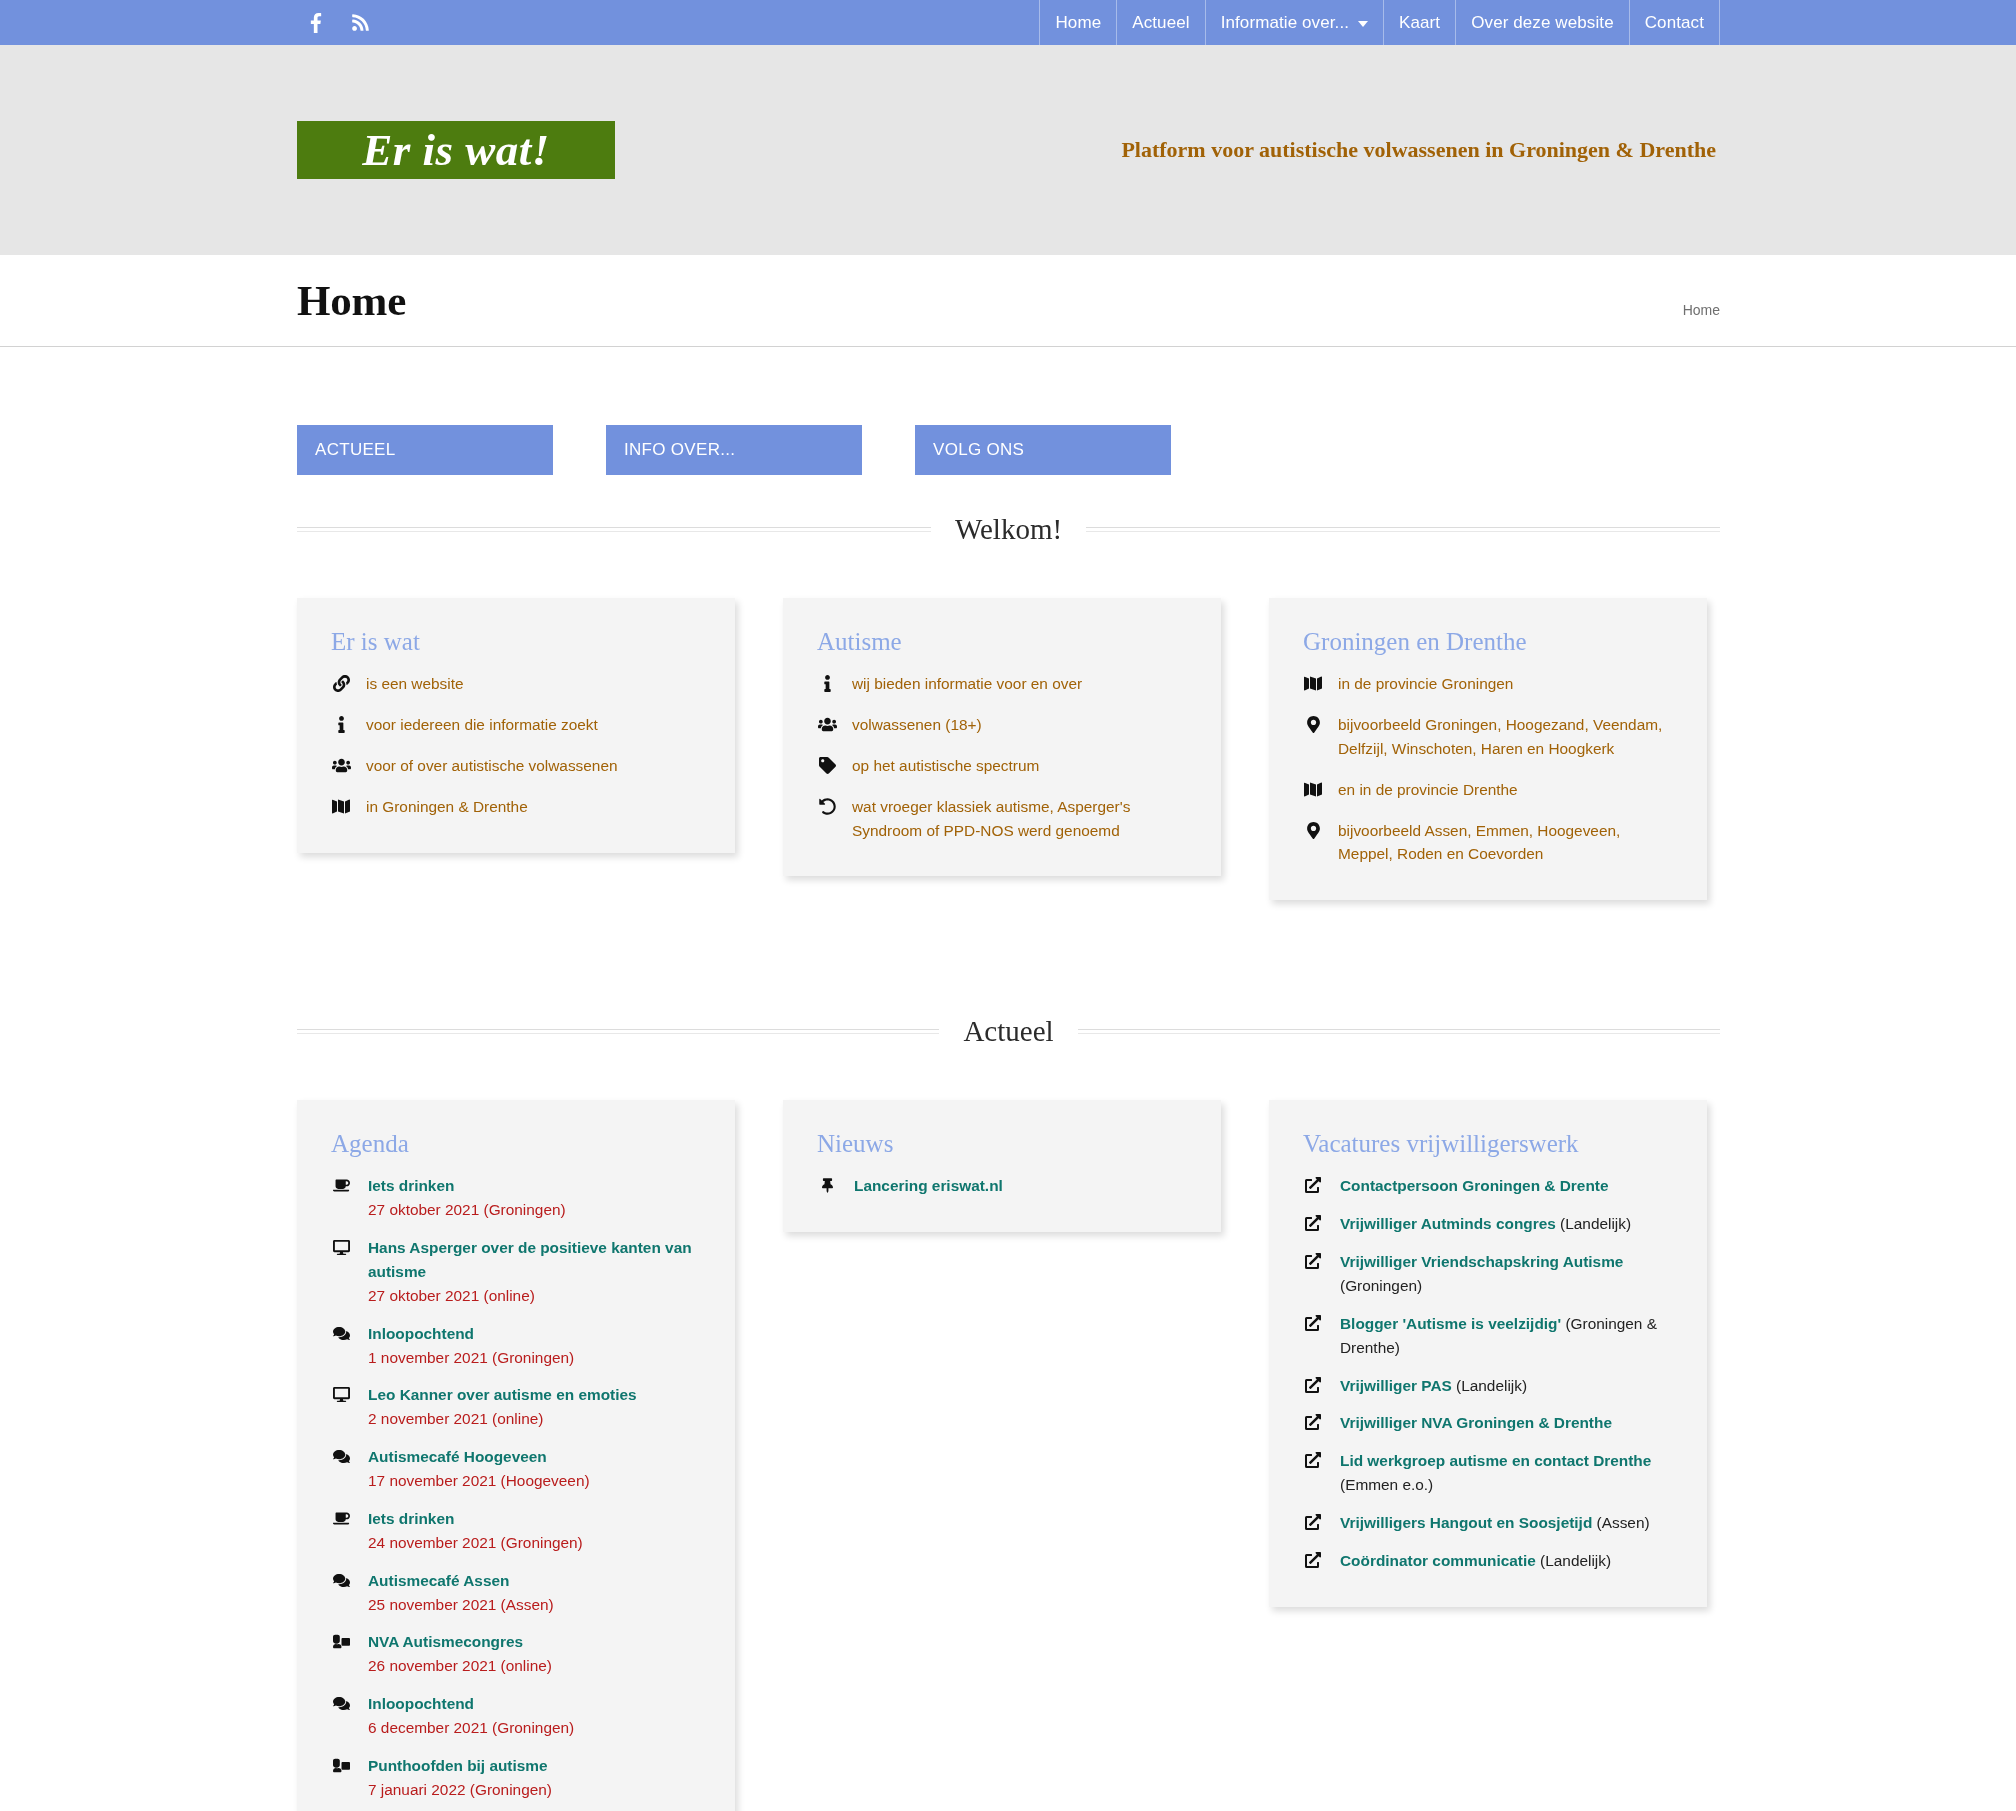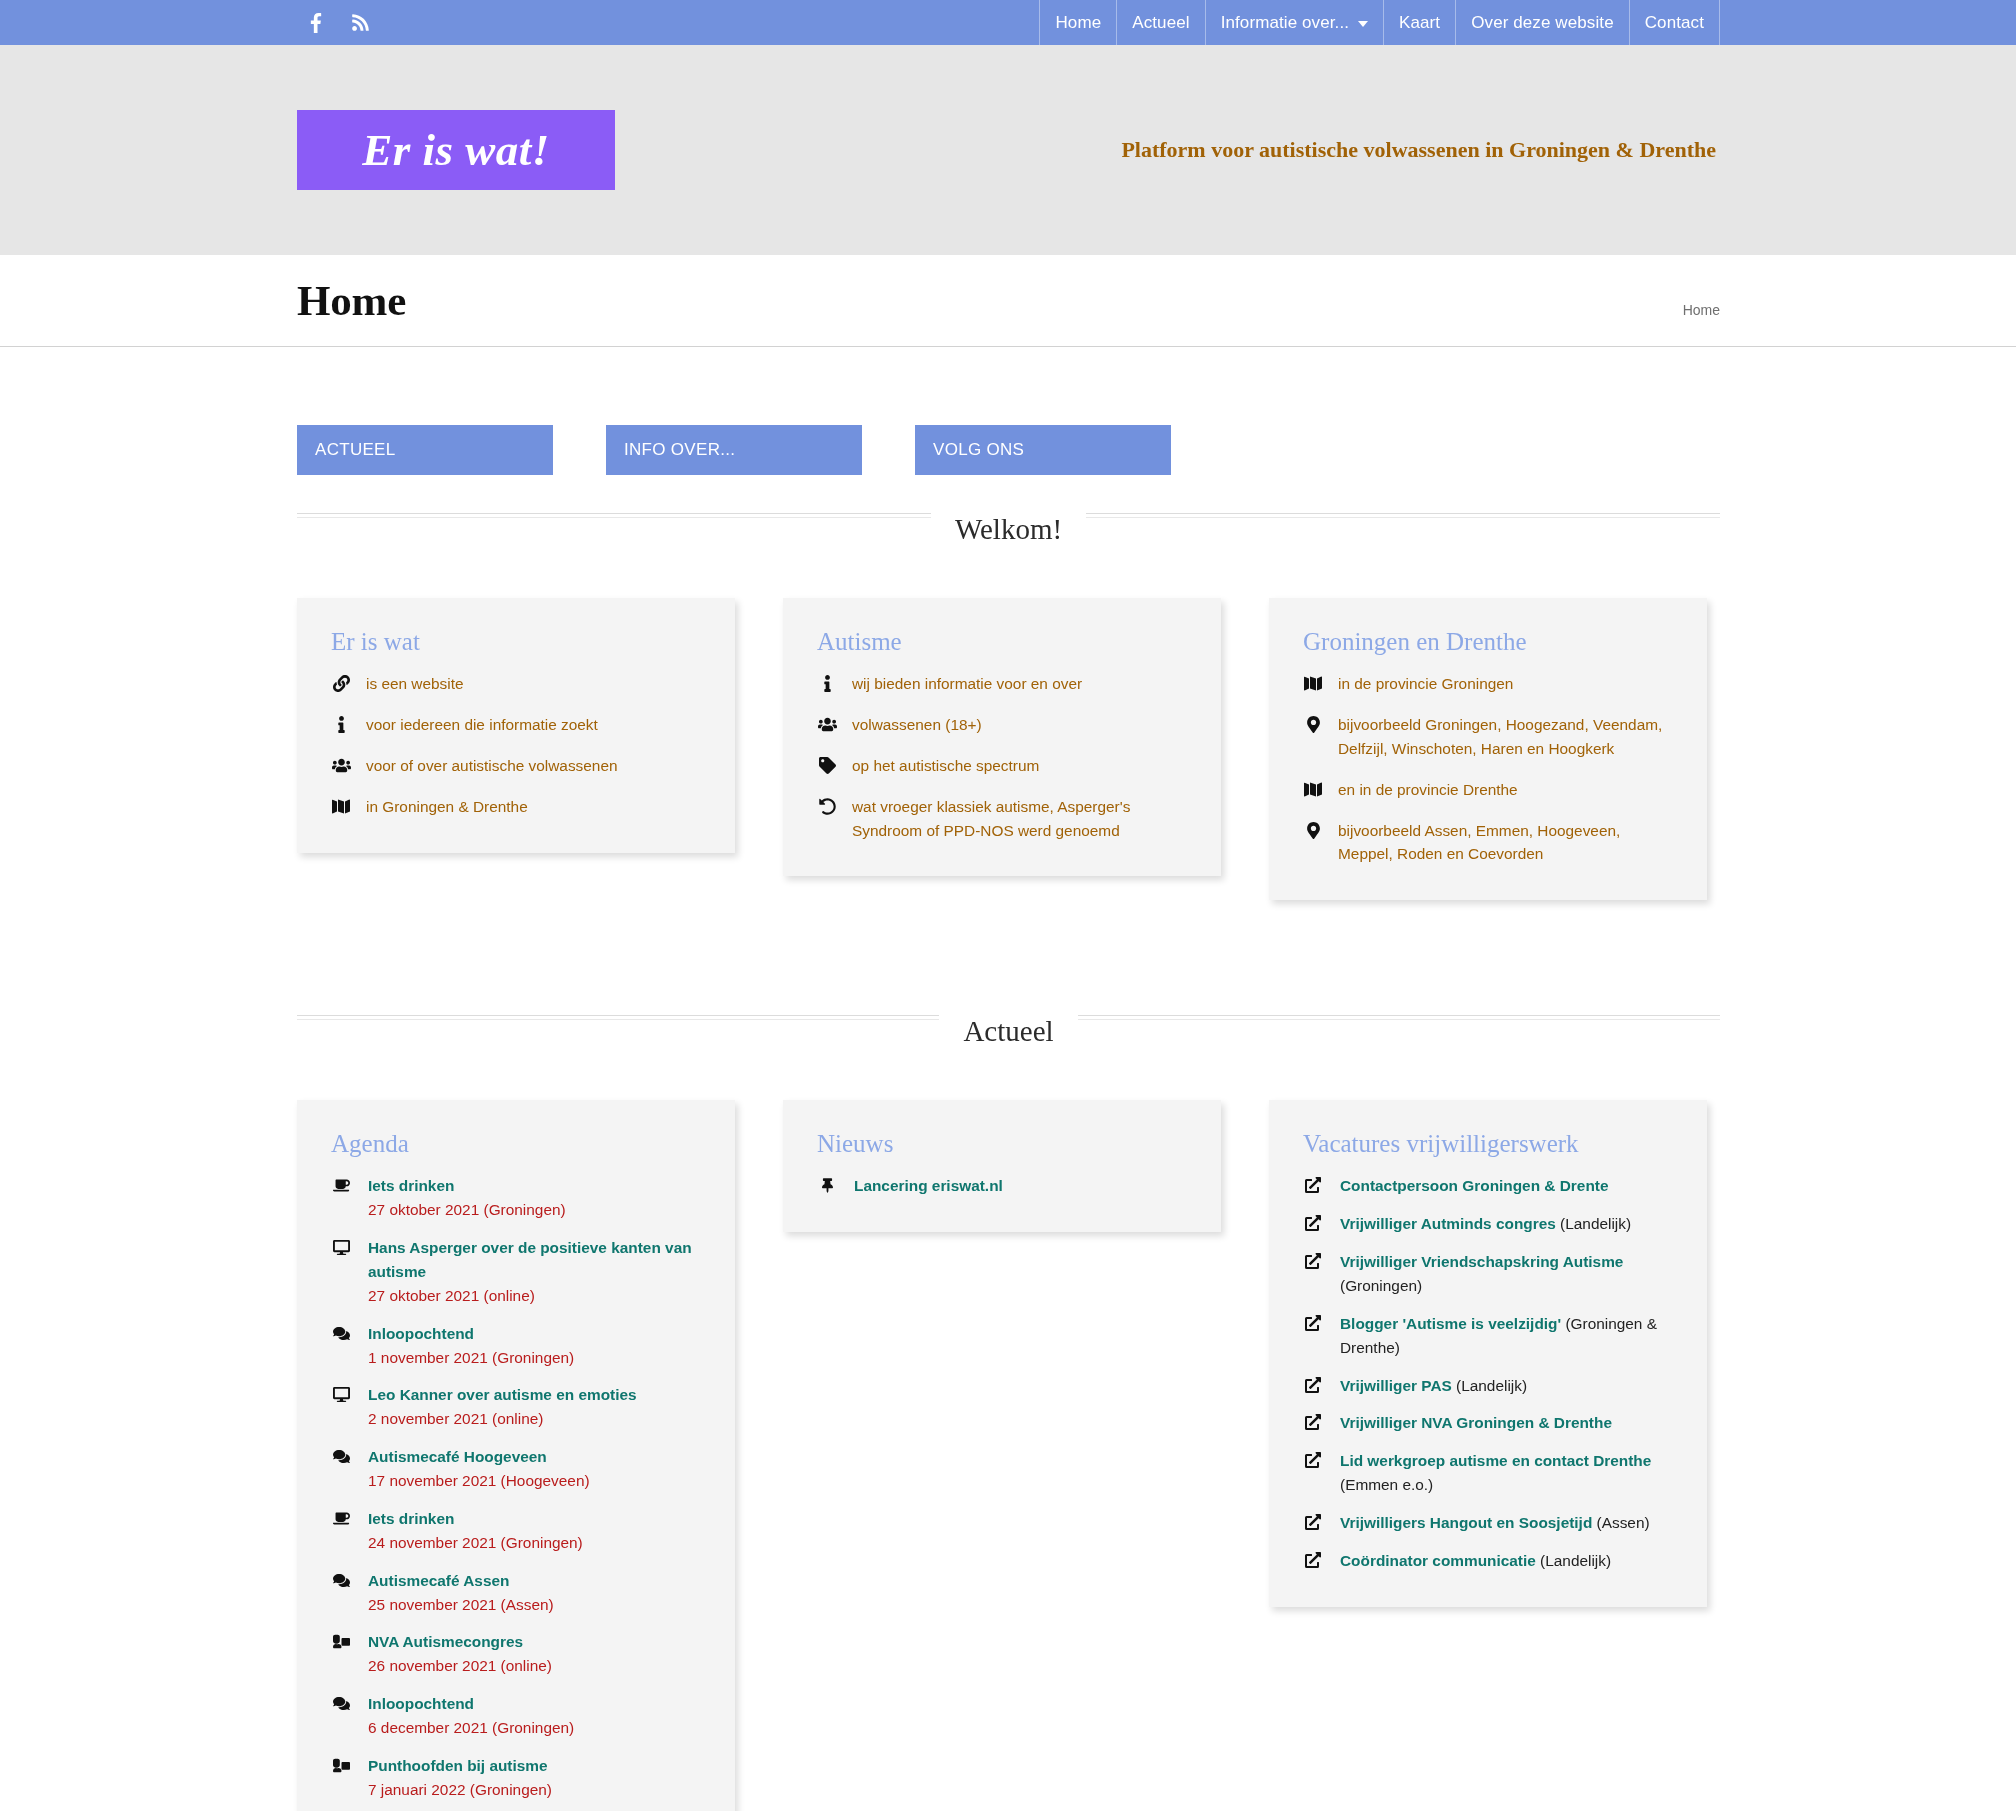--- a/index.html
+++ b/index.html
@@ -63,23 +63,23 @@
     align-items: center;
   }
   .logoband-inner {
     width: 1423px;
     margin: 0 auto;
     display: flex;
     align-items: center;
     justify-content: space-between;
   }
   .logo {
-    background: #8b5cf6;
+    background: #4d7c0f;
     width: 318px;
-    height: 80px;
+    height: 58px;
     display: flex;
     align-items: center;
     justify-content: center;
     cursor: pointer;
   }
   .logo-text {
     font-family: "Liberation Serif", serif;
     font-style: italic;
     font-weight: bold;
     font-size: 45px;
@@ -129,21 +129,21 @@
     display: flex;
     align-items: center;
     padding-left: 18px;
     font-size: 17px;
     letter-spacing: 0.3px;
     cursor: pointer;
   }
 
   .sectionhead {
     display: flex;
-    align-items: flex-start;
+    align-items: center;
     gap: 24px;
     margin-top: 38px;
   }
   .sectionhead.second { margin-top: 115px; }
   .rule { flex: 1; border-top: 1px solid #dcdcdc; border-bottom: 1px solid #e8e8e8; height: 5px; }
   .sectionhead h2 {
     font-family: "Liberation Serif", serif;
     font-weight: normal;
     font-size: 29px;
     color: #2b2b2b;

